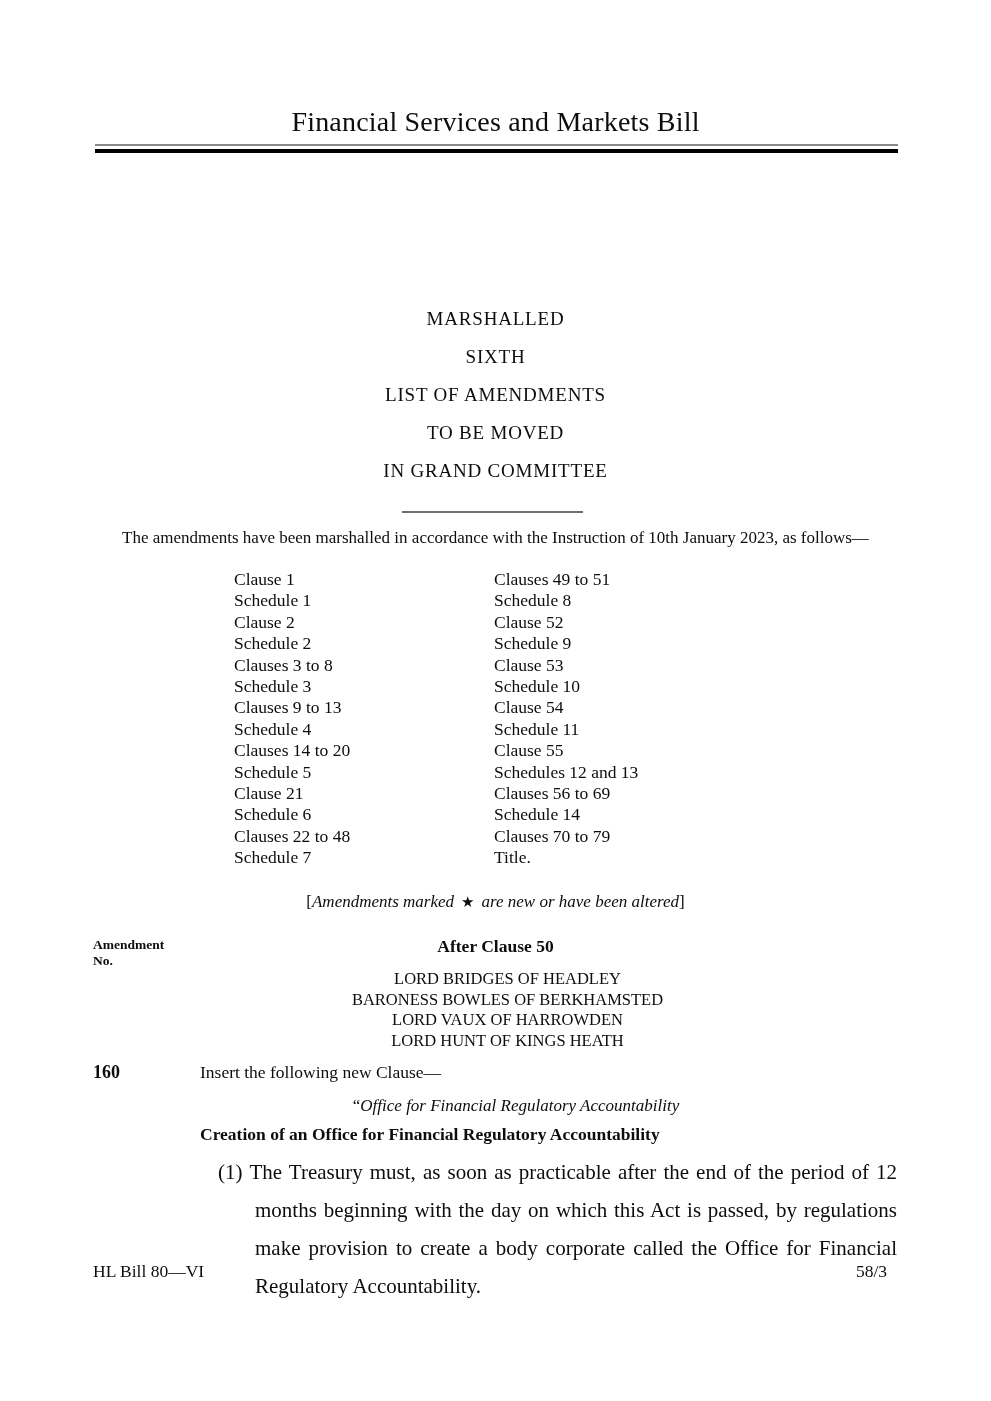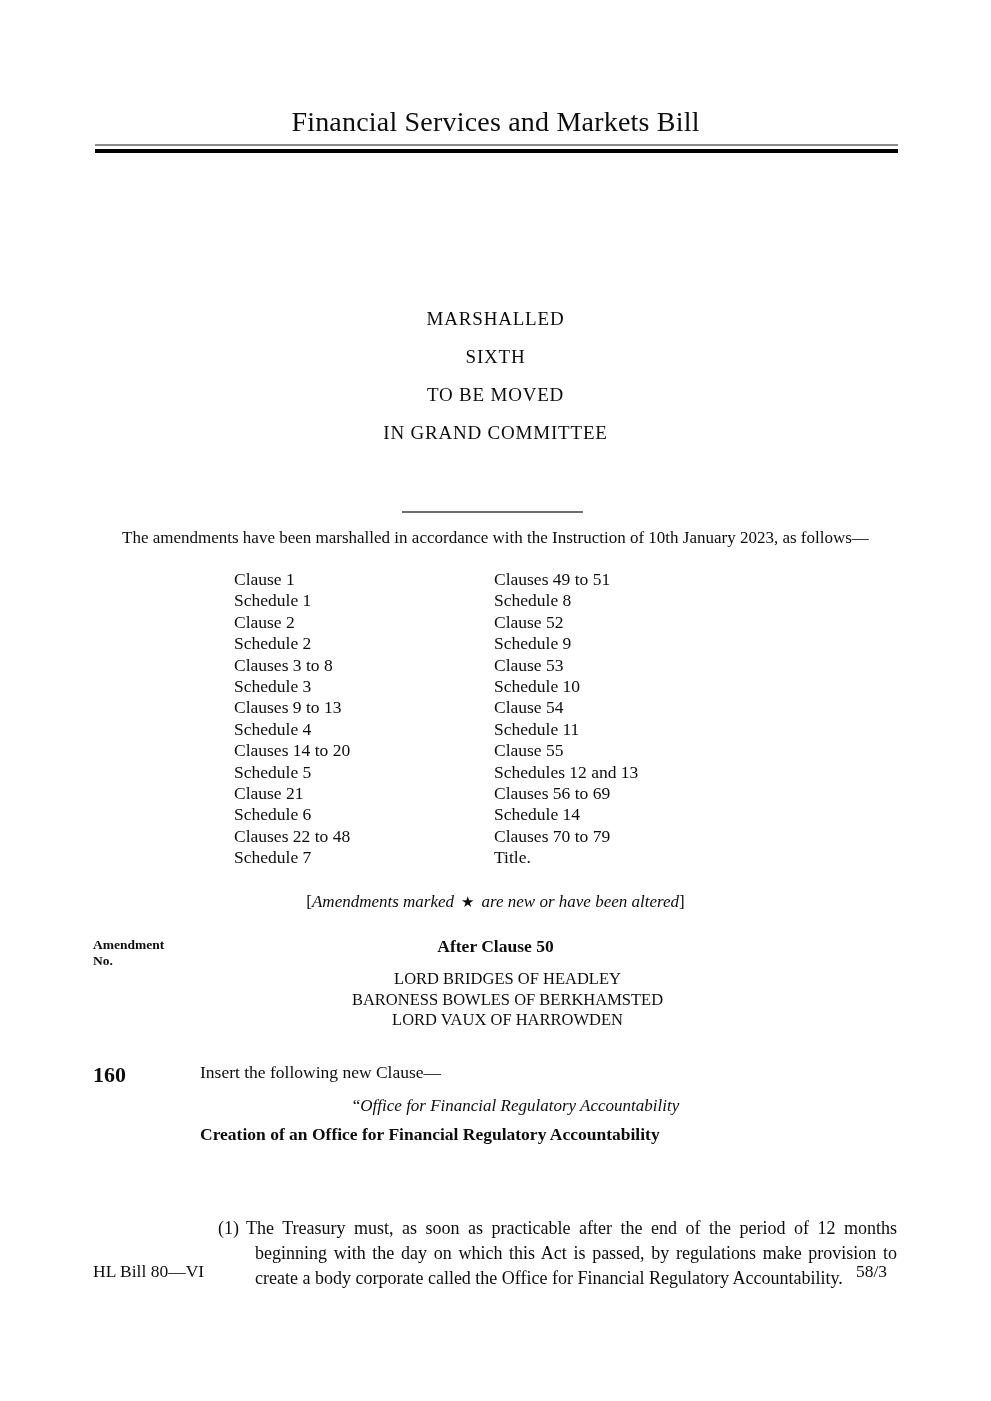--- a/index.html
+++ b/index.html
@@ -89,21 +89,21 @@
     position: absolute;
     top: 969px; left: 0; width: 100%;
     text-align: center;
     font-size: 16.5px;
   }
   .sponsors div { line-height: 20.7px; margin-left: 24px; }
   .amendment-number {
     position: absolute;
     top: 1062px; left: 93px;
     font-weight: bold;
-    font-size: 22px;
+    font-size: 18px;
   }
   .amendment-instruction {
     position: absolute;
     top: 1062px; left: 200px;
     font-size: 17.5px;
   }
   .clause-italic-title {
     position: absolute;
     top: 1096px; left: 200px; width: 632px;
     text-align: center;
@@ -111,23 +111,23 @@
   }
   .clause-italic-title .it { font-style: italic; }
   .clause-heading {
     position: absolute;
     top: 1124px; left: 200px; width: 698px;
     font-weight: bold;
     font-size: 17.5px;
   }
   .subsection {
     position: absolute;
-    top: 1216px; left: 218px; width: 679px;
-    font-size: 18px;
-    line-height: 25px;
+    top: 1153px; left: 218px; width: 679px;
+    font-size: 21px;
+    line-height: 38px;
     text-align: justify;
     padding-left: 37px;
     text-indent: -37px;
   }
   .subsection .subnum { margin-right: 7px; }
   .footer-left {
     position: absolute;
     top: 1261px; left: 93px;
     font-size: 17.5px;
   }
@@ -142,20 +142,21 @@
 
 <div class="page">
 
   <h1 class="bill-title">Financial Services and Markets Bill</h1>
   <div class="rule-thin"></div>
   <div class="rule-thick"></div>
 
   <div class="center-block">
     <div>MARSHALLED</div>
     <div>SIXTH</div>
+    <div>LIST OF AMENDMENTS</div>
     <div>TO BE MOVED</div>
     <div>IN GRAND COMMITTEE</div>
   </div>
 
   <div class="short-rule"></div>
 
   <p class="marshalling-note">The amendments have been marshalled in accordance with the Instruction of 10th January 2023, as follows—</p>
 
   <div class="clause-col left">
     <div>Clause 1</div>
@@ -197,20 +198,21 @@
     <div>Amendment</div>
     <div>No.</div>
   </div>
 
   <div class="place-heading">After Clause 50</div>
 
   <div class="sponsors">
     <div>LORD BRIDGES OF HEADLEY</div>
     <div>BARONESS BOWLES OF BERKHAMSTED</div>
     <div>LORD VAUX OF HARROWDEN</div>
+    <div>LORD HUNT OF KINGS HEATH</div>
   </div>
 
   <div class="amendment-number">160</div>
   <div class="amendment-instruction">Insert the following new Clause—</div>
 
   <div class="clause-italic-title"><span>“</span><span class="it">Office for Financial Regulatory Accountability</span></div>
 
   <div class="clause-heading">Creation of an Office for Financial Regulatory Accountability</div>
 
   <p class="subsection"><span class="subnum">(1)</span><span>The Treasury must, as soon as practicable after the end of the period of 12 months beginning with the day on which this Act is passed, by regulations make provision to create a body corporate called the Office for Financial Regulatory Accountability.</span></p>

